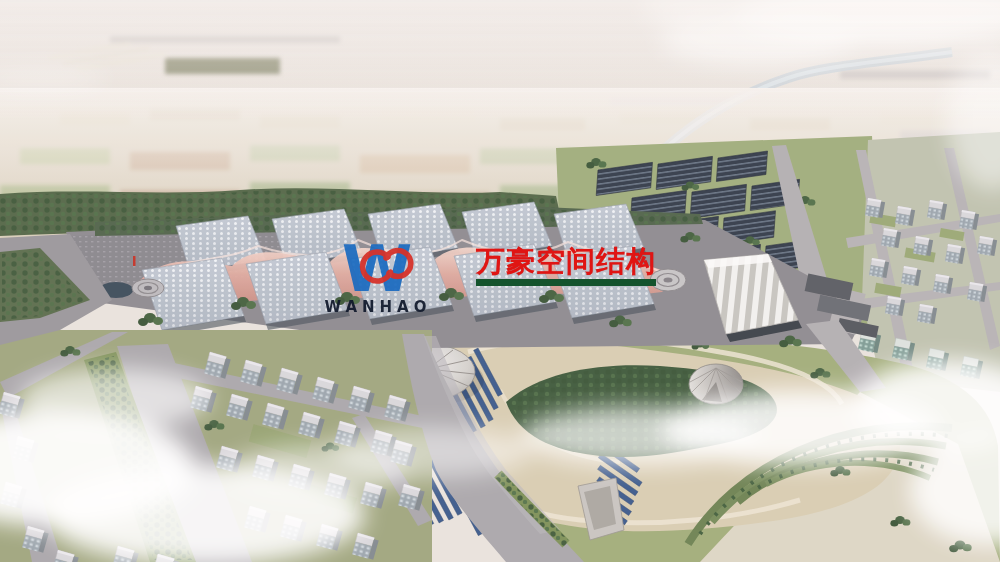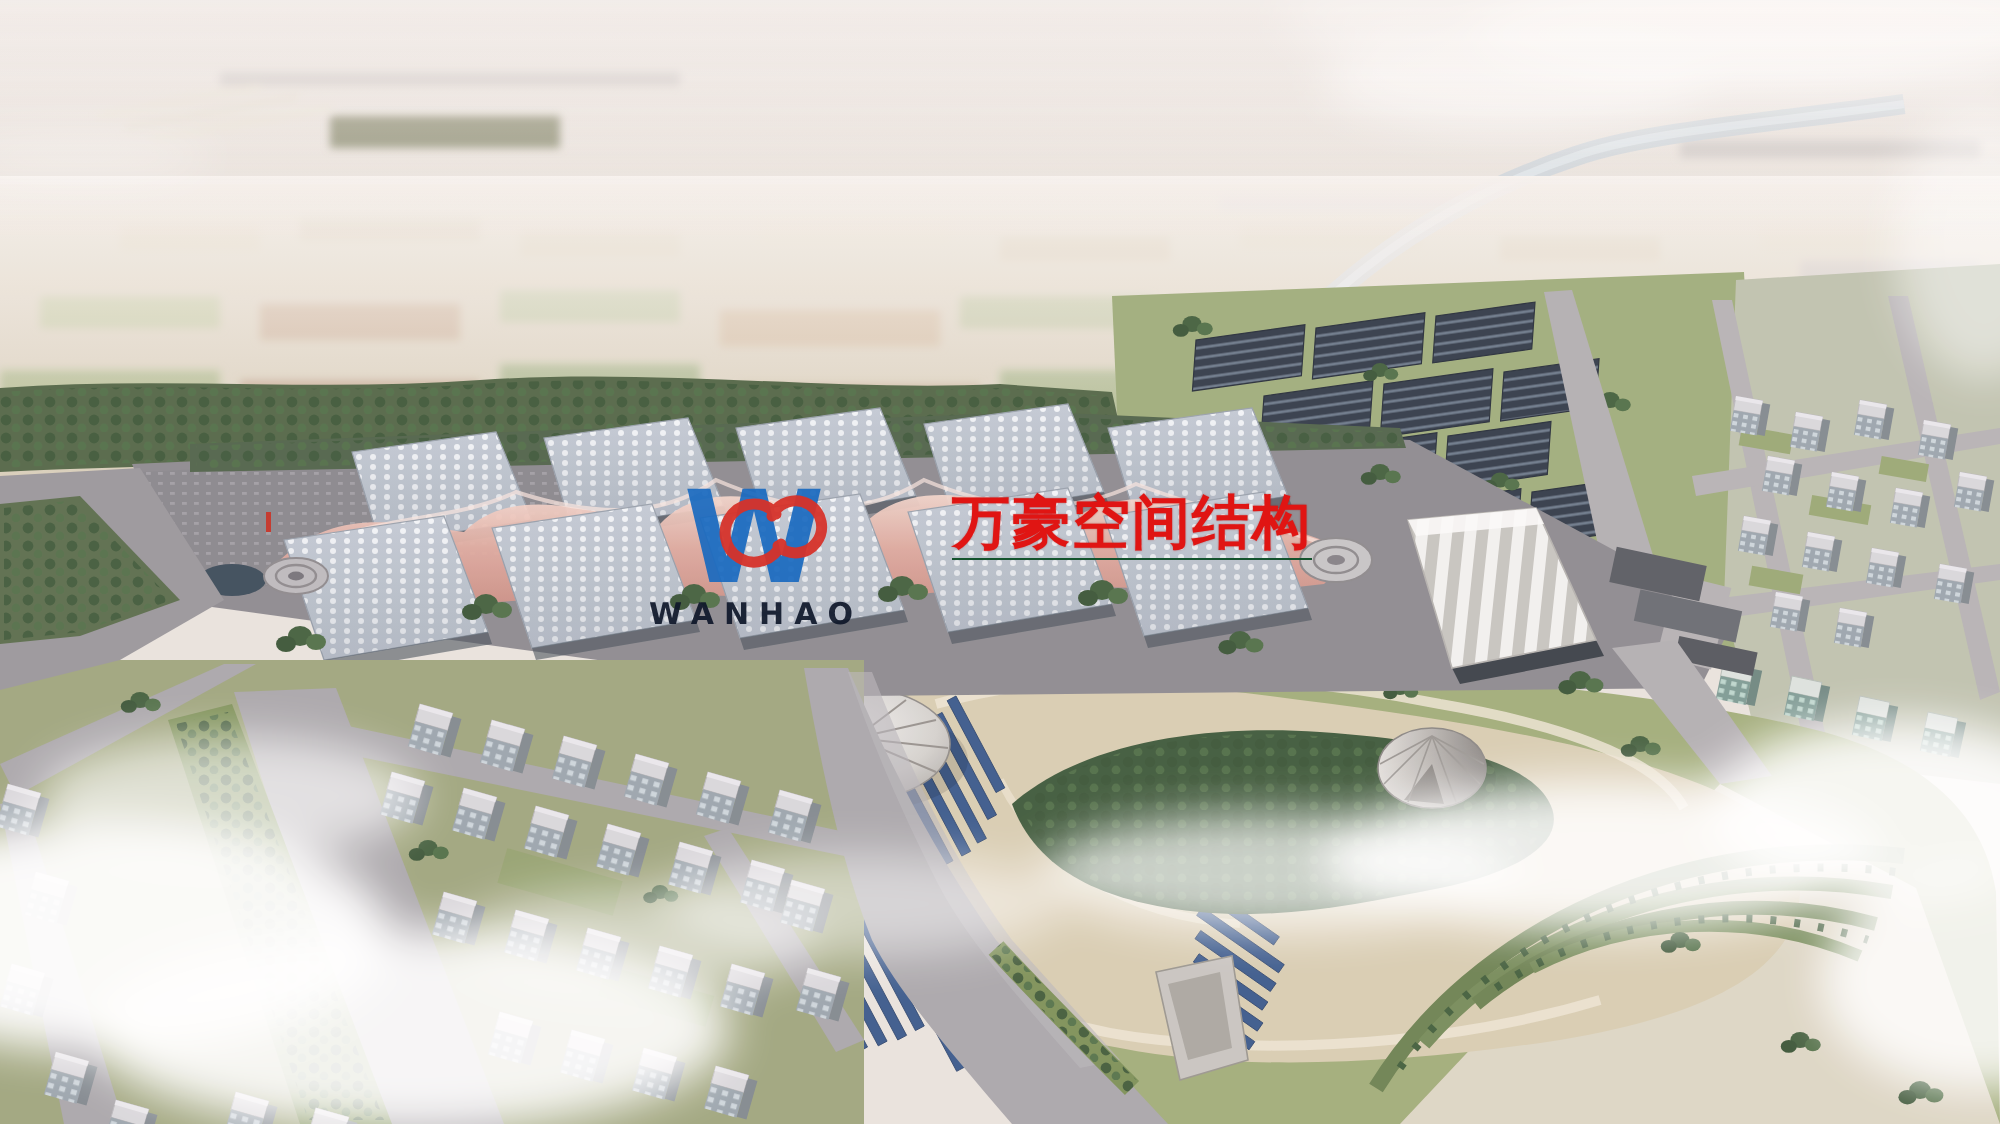--- a/index.html
+++ b/index.html
@@ -5,21 +5,21 @@
   html,body{margin:0;padding:0;background:#222;}
   .stage{position:relative;width:1000px;height:562px;overflow:hidden;
          font-family:"DejaVu Sans",sans-serif;background:#e9e3dd;}
   svg.scene{position:absolute;left:0;top:0;display:block;}
   .watermark{position:absolute;left:0;top:0;width:1000px;height:562px;pointer-events:none;}
   .wm-logo{position:absolute;left:319px;top:238px;width:118px;text-align:center;}
   .wm-logo-sub{margin-top:-4px;font-size:15px;font-weight:bold;letter-spacing:5px;
                color:#0f172a;font-family:"DejaVu Sans",sans-serif;opacity:.92;}
   .wm-cn{position:absolute;left:476px;top:246px;font-size:29px;font-weight:bold;
          color:#e01513;letter-spacing:1px;line-height:1.05;
-         border-bottom:1px solid #14532d;padding-bottom:3px;
+         border-bottom:7px solid #14532d;padding-bottom:3px;
          font-family:"DejaVu Sans",sans-serif;text-shadow:0 0 1px rgba(160,0,0,.5);}
   .wm-url{position:absolute;left:449px;top:287px;font-size:26px;font-weight:bold;
           color:#e01513;letter-spacing:1px;font-family:"DejaVu Serif",serif;
           text-shadow:0 0 1px rgba(160,0,0,.5);}
 </style>
 </head>
 <body>
 
 <div class="stage">
 

